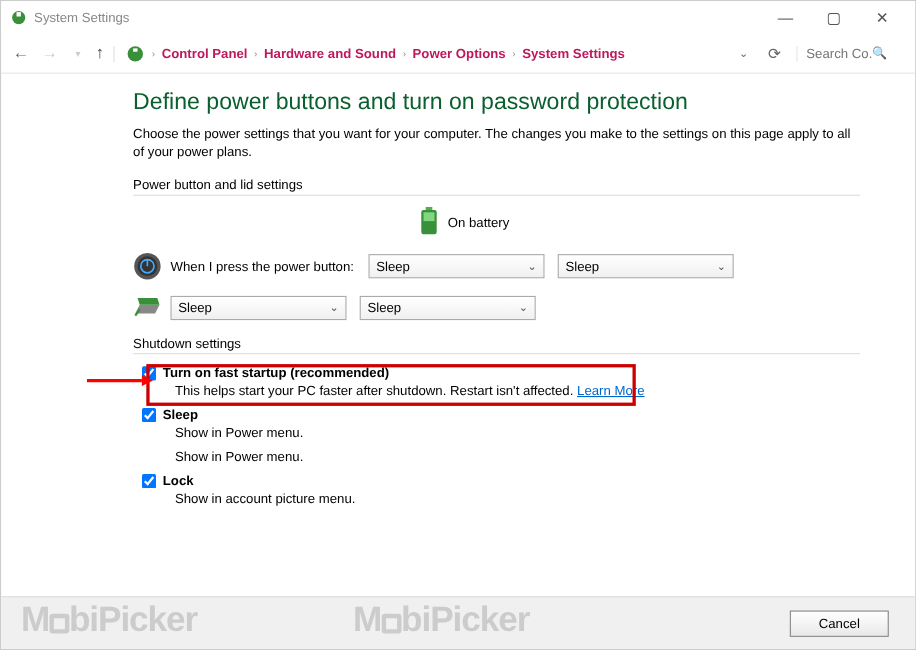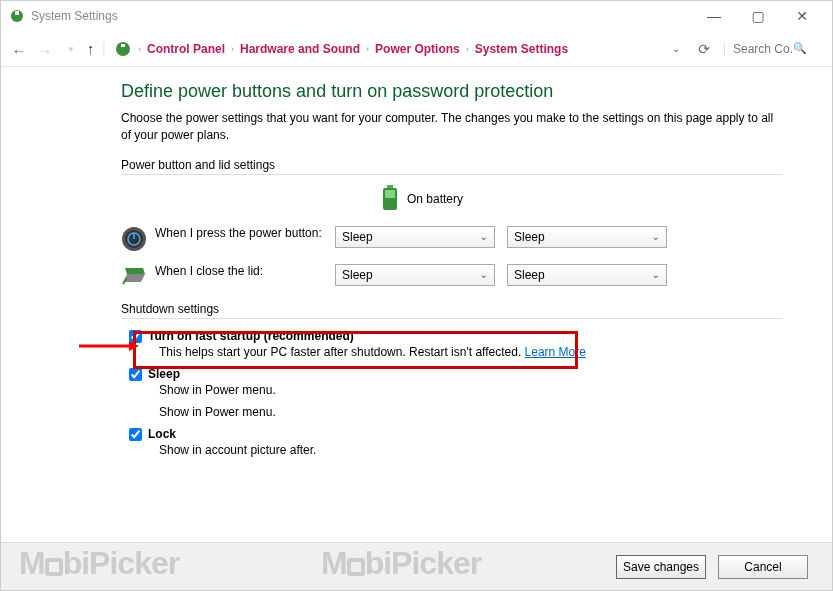--- a/index.html
+++ b/index.html
@@ -20,29 +20,29 @@
 .breadcrumb { display: flex; align-items: center; gap: 4px; flex: 1; }
 .bc-sep { color: #888; font-size: 9px; }
 .bc-item { color: #be185d; padding: 2px 2px; font-weight: bold; }
 .refresh-drop { color: #666; font-size: 10px; padding: 0 4px; }
 .refresh { font-size: 14px; color: #666; padding: 0 8px; }
 .search { border-left: 1px solid #e5e5e5; width: 100px; display: flex; align-items: center; padding: 0 8px; color: #888; }
 .search input { border: none; outline: none; width: 60px; font-size: 12px; color: #888; }
 
 
 .content { padding: 14px 50px 14px 120px; }
-h1 { color: #0a5f2e; font-weight: normal; font-size: 18px; margin-bottom: 8px; }
+h1 { color: #0a5f2e; font-weight: normal; font-size: 21px; margin-bottom: 8px; }
 .intro { color: #000; line-height: 1.4; margin-bottom: 14px; }
 
 .section-label { color: #000; padding-bottom: 2px; border-bottom: 1px solid #ddd; margin-bottom: 10px; margin-top: 8px; }
 
 .col-headers { display: flex; align-items: center; gap: 88px; margin-left: 260px; margin-bottom: 12px; }
 .col-head { display: flex; align-items: center; gap: 8px; }
 
-.setting-row { display: flex; margin-bottom: 12px; }
+.setting-row { display: flex; align-items: center; margin-bottom: 12px; }
 .setting-icon { width: 26px; height: 26px; margin-right: 8px; }
 .setting-label { width: 180px; }
 .setting-select { width: 160px; height: 22px; border: 1px solid #aaa; background: linear-gradient(#fff,#f0f0f0); padding: 0 6px; display: flex; align-items: center; justify-content: space-between; margin-right: 12px; font-size: 12px; }
 .setting-select .chev { font-size: 10px; color: #555; }
 
 
 .check-row { margin-left: 8px; margin-bottom: 2px; }
 .check-row label { display: flex; align-items: flex-start; gap: 6px; }
 .check-row input { margin-top: 1px; }
 .check-title { font-weight: bold; }
@@ -149,21 +149,20 @@
   </div>
 
   <div class="setting-row">
     <span class="setting-icon">
       <svg viewBox="0 0 26 26">
           <path d="M 2 18 L 20 18 L 24 10 L 6 10 Z" fill="#888"></path>
           <path d="M 6 10 L 24 10 L 22 4 L 4 4 Z" fill="#3a8f3a"></path>
           <path d="M 2 20 L 6 14" stroke="#3a8f3a" stroke-width="2" fill="none"></path>
         </svg>
     </span>
-    <span class="setting-label">When I close the lid:</span>
     <div class="setting-select">
       <span>Sleep</span>
         <span class="chev">⌄</span>
     </div>
     <div class="setting-select">
       <span>Sleep</span>
         <span class="chev">⌄</span>
     </div>
   </div>
 
@@ -189,29 +188,28 @@
   <div class="check-desc">Show in Power menu.</div>
 
   <div class="check-desc">Show in Power menu.</div>
 
   <div class="check-row">
     <label>
       <input type="checkbox" checked="" style="">
       <span class="check-title">Lock</span>
     </label>
   </div>
-  <div class="check-desc">Show in account picture after.</div>
+  <div class="check-desc">Show in account picture menu.</div>
 </div>
 
 <div class="red-box" style="left:132px; top:330px; width:445px; height:38px;"></div>
 <svg class="red-arrow" style="left:78px; top:340px;" width="60" height="10">
     <line x1="0" y1="5" x2="50" y2="5" stroke="#f00" stroke-width="3"></line>
     <polygon points="50,0 60,5 50,10" fill="#f00"></polygon>
   </svg>
 <div class="red-box" style="left:593px; top:555px; width:100px; height:28px;"></div>
 
 <div class="footer">
-  <div class="btn primary">Save changes</div>
   <div class="btn">Cancel</div>
 </div>
 
 <div class="watermark" style="left:18px;">M<span class="o"></span>biPicker</div>
 <div class="watermark" style="left:320px;">M<span class="o"></span>biPicker</div>
 
 </body></html>

